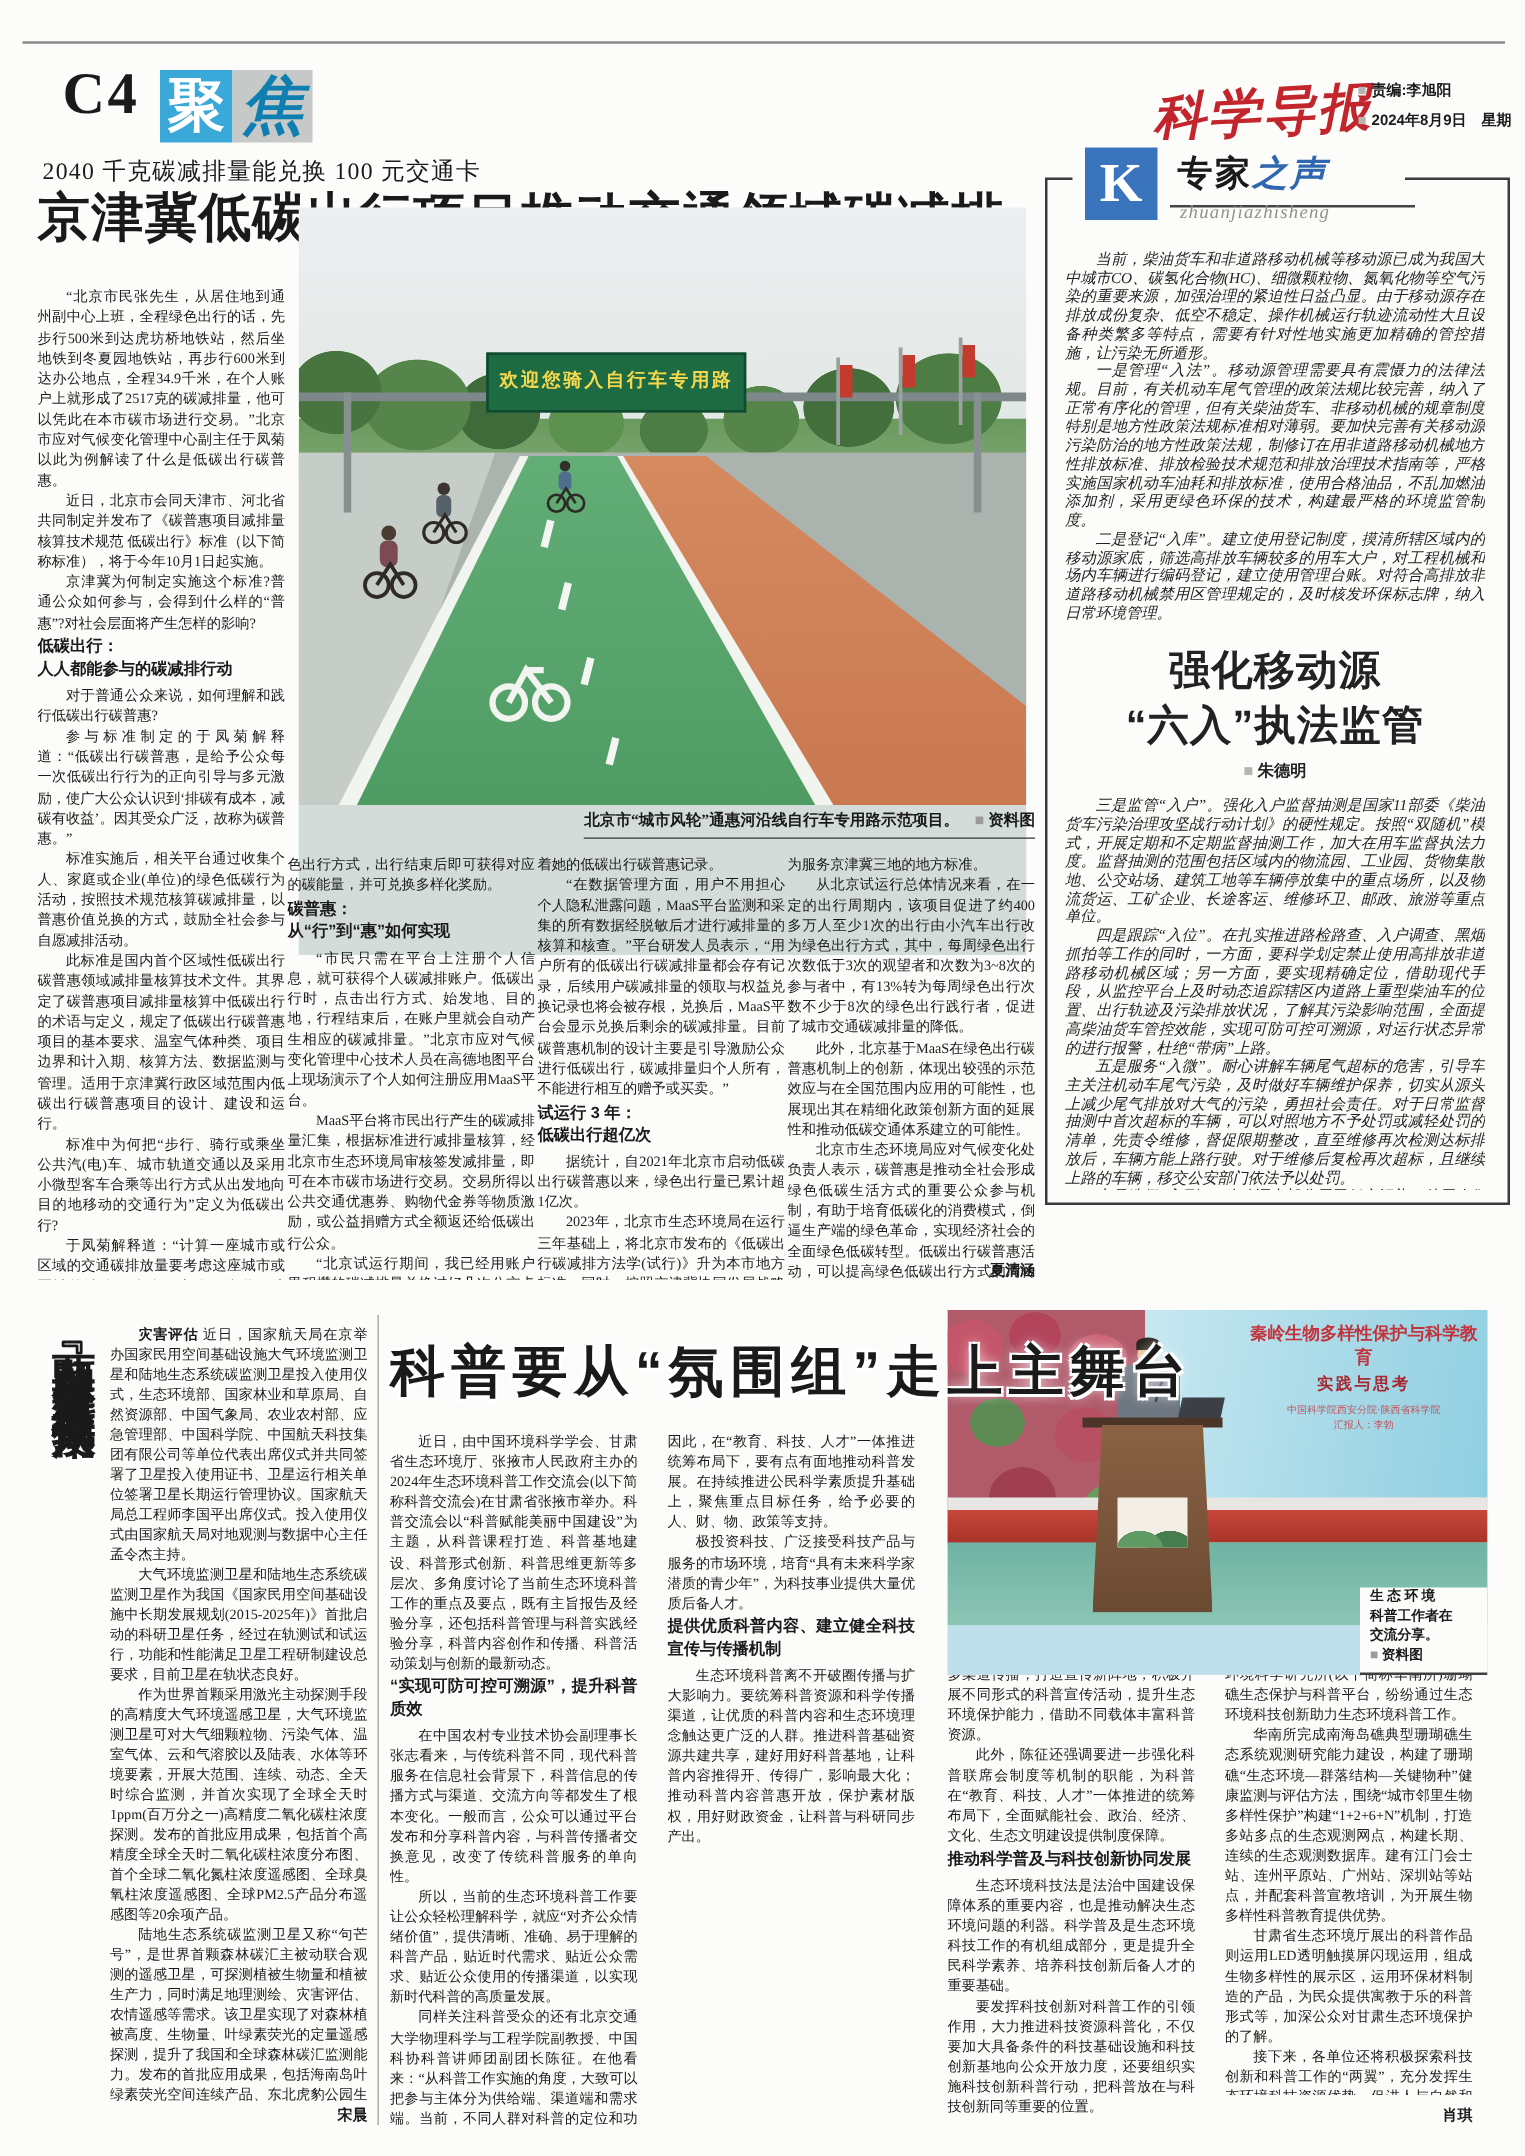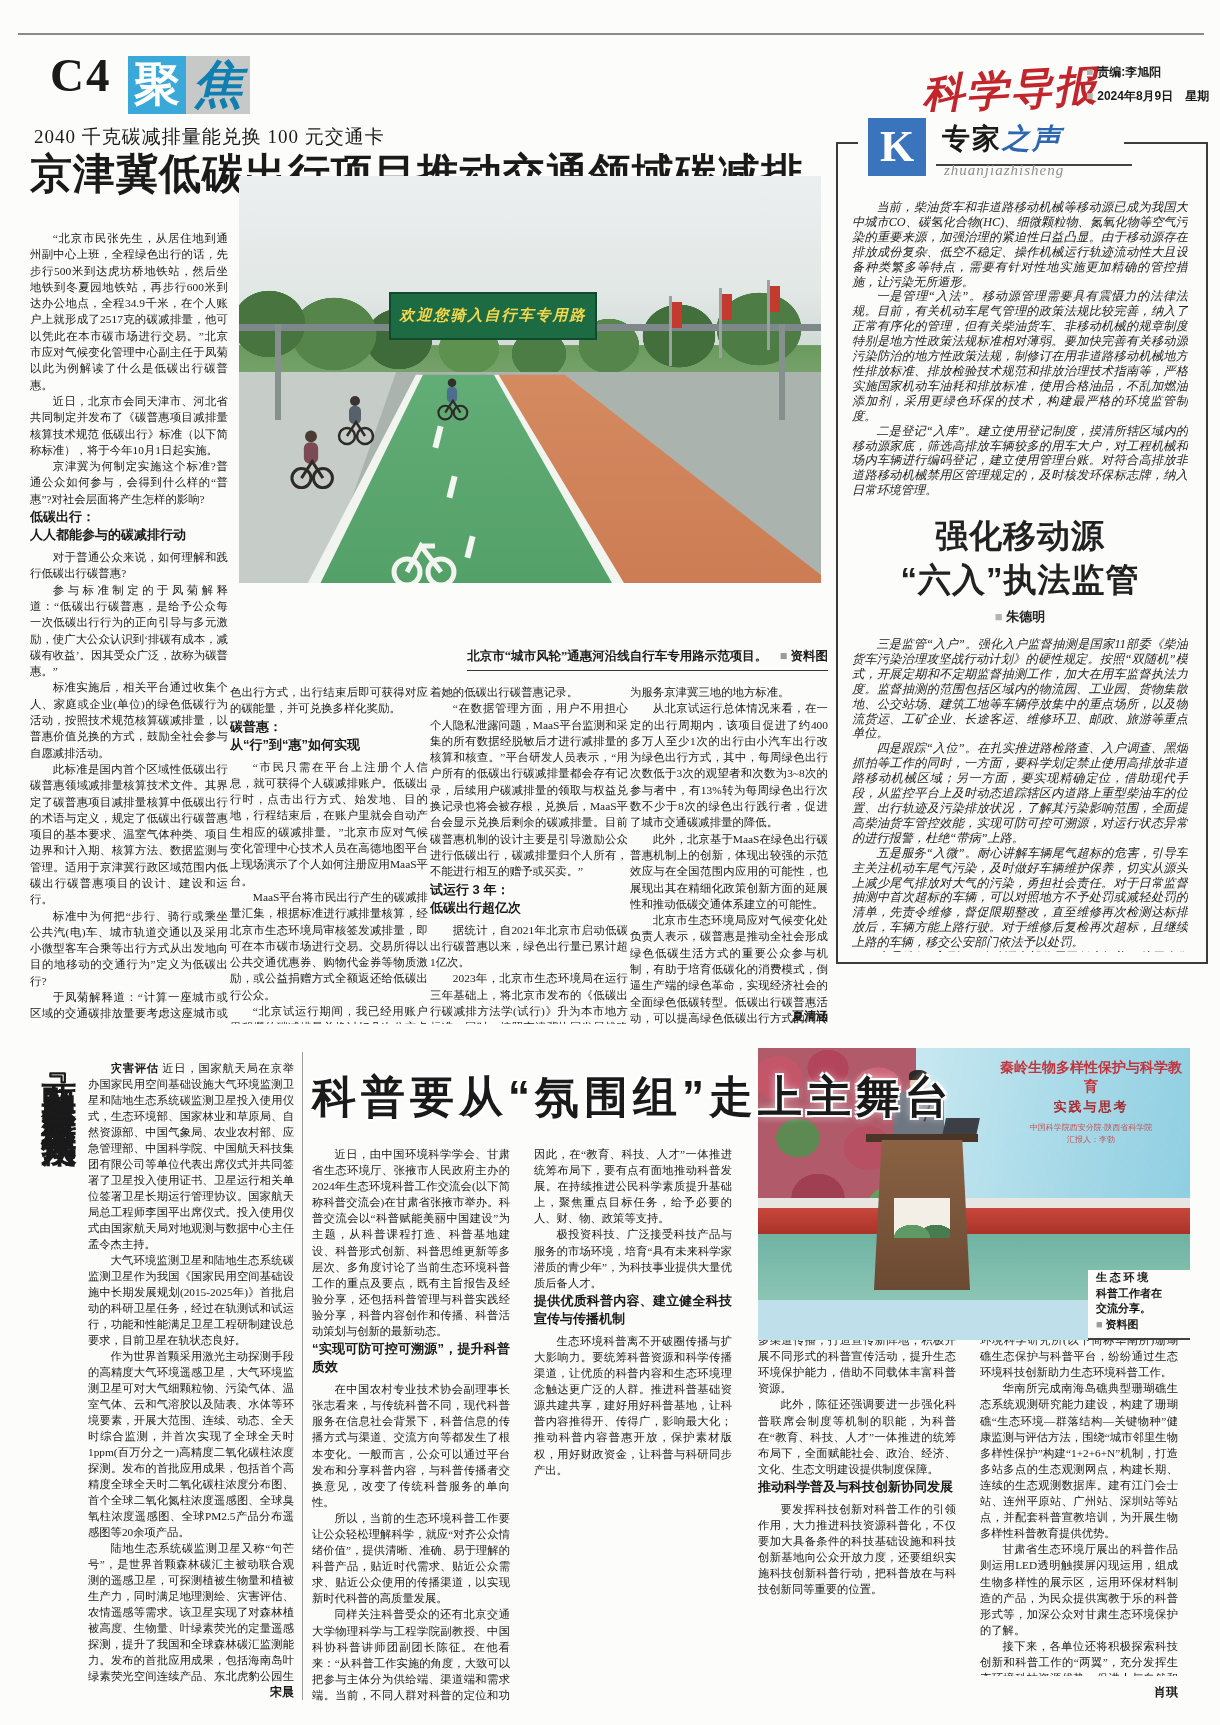--- a/index.html
+++ b/index.html
@@ -29,22 +29,22 @@
          line-height:18px;margin:1px 0 5px;text-indent:0;}
   .col1{left:30px;top:230px;height:794px;}
   .col2{left:230px;top:684px;height:340px;}
   .col3{left:430px;top:684px;height:340px;}
   .col4{left:630px;top:684px;height:340px;}
   .byline1{left:630px;top:1008px;width:198px;text-align:right;font-weight:bold;font-size:12px;}
   .cap1{left:240px;top:648px;width:588px;text-align:right;font-size:12.5px;font-weight:bold;}
   .cap1 .inner{display:inline-block;border-bottom:1px solid #333;padding-bottom:5px;}
   .cap1 .blt{color:#9a9a96;}
   
-  .photo1{left:239px;top:176px;width:582px;height:407px;overflow:hidden;
-          background:linear-gradient(#eceff0 0%,#e2e8e6 28%,#d3dcd8 40%);font-style:italic;}
+  .photo1{left:239px;top:166px;width:582px;height:598px;overflow:hidden;
+          background:linear-gradient(#eceff0 0%,#e2e8e6 28%,#d3dcd8 40%);}
   .trees{position:absolute;left:0;top:108px;width:582px;height:110px;
      background:
        radial-gradient(60px 55px at 30px 40px,#47743f 60%,transparent 61%),
        radial-gradient(70px 60px at 95px 50px,#55854a 60%,transparent 61%),
        radial-gradient(55px 50px at 160px 55px,#3e6b39 60%,transparent 61%),
        radial-gradient(50px 42px at 230px 65px,#5d9150 60%,transparent 61%),
        radial-gradient(45px 40px at 300px 70px,#4c7d44 60%,transparent 61%),
        radial-gradient(50px 45px at 370px 62px,#55854a 60%,transparent 61%),
        radial-gradient(60px 52px at 440px 52px,#426f3c 60%,transparent 61%),
        radial-gradient(70px 60px at 520px 45px,#4e7c45 60%,transparent 61%),
@@ -351,20 +351,21 @@
         <p>生态环境科普离不开破圈传播与扩大影响力。要统筹科普资源和科学传播渠道，让优质的科普内容和生态环境理念触达更广泛的人群。推进科普基础资源共建共享，建好用好科普基地，让科普内容推得开、传得广，影响最大化；推动科普内容普惠开放，保护素材版权，用好财政资金，让科普与科研同步产出。</p>
       </div>
   </div>
   <div class="abs kcol kcolC">
     <div class="cont">
         <p>多载体的科普活动策略，结合线上线下多渠道传播，打造宣传新阵地，积极开展不同形式的科普宣传活动，提升生态环境保护能力，借助不同载体丰富科普资源。</p>
         <p>此外，陈征还强调要进一步强化科普联席会制度等机制的职能，为科普在“教育、科技、人才”一体推进的统筹布局下，全面赋能社会、政治、经济、文化、生态文明建设提供制度保障。</p>
       </div>
     <div class="insub">推动科学普及与科技创新协同发展</div>
     <div>
+        <p>生态环境科技法是法治中国建设保障体系的重要内容，也是推动解决生态环境问题的利器。科学普及是生态环境科技工作的有机组成部分，更是提升全民科学素养、培养科技创新后备人才的重要基础。</p>
         <p>要发挥科技创新对科普工作的引领作用，大力推进科技资源科普化，不仅要加大具备条件的科技基础设施和科技创新基地向公众开放力度，还要组织实施科技创新科普行动，把科普放在与科技创新同等重要的位置。</p>
       </div>
   </div>
   <div class="abs kcol kcolD">
     <div class="cont">
         <p>省泰州环境监测中心、生态环境部华南环境科学研究所(以下简称华南所)珊瑚礁生态保护与科普平台，纷纷通过生态环境科技创新助力生态环境科普工作。</p>
         <p>华南所完成南海岛礁典型珊瑚礁生态系统观测研究能力建设，构建了珊瑚礁“生态环境—群落结构—关键物种”健康监测与评估方法，围绕“城市邻里生物多样性保护”构建“1+2+6+N”机制，打造多站多点的生态观测网点，构建长期、连续的生态观测数据库。建有江门会士站、连州平原站、广州站、深圳站等站点，并配套科普宣教培训，为开展生物多样性科普教育提供优势。</p>
         <p>甘肃省生态环境厅展出的科普作品则运用LED透明触摸屏闪现运用，组成生物多样性的展示区，运用环保材料制造的产品，为民众提供寓教于乐的科普形式等，加深公众对甘肃生态环境保护的了解。</p>
         <p>接下来，各单位还将积极探索科技创新和科普工作的“两翼”，充分发挥生态环境科技资源优势，促进人与自然和谐共生，强化政治引领和科普工作的协同作用，促进科学普及与科技创新协同发展。</p>
       </div>

